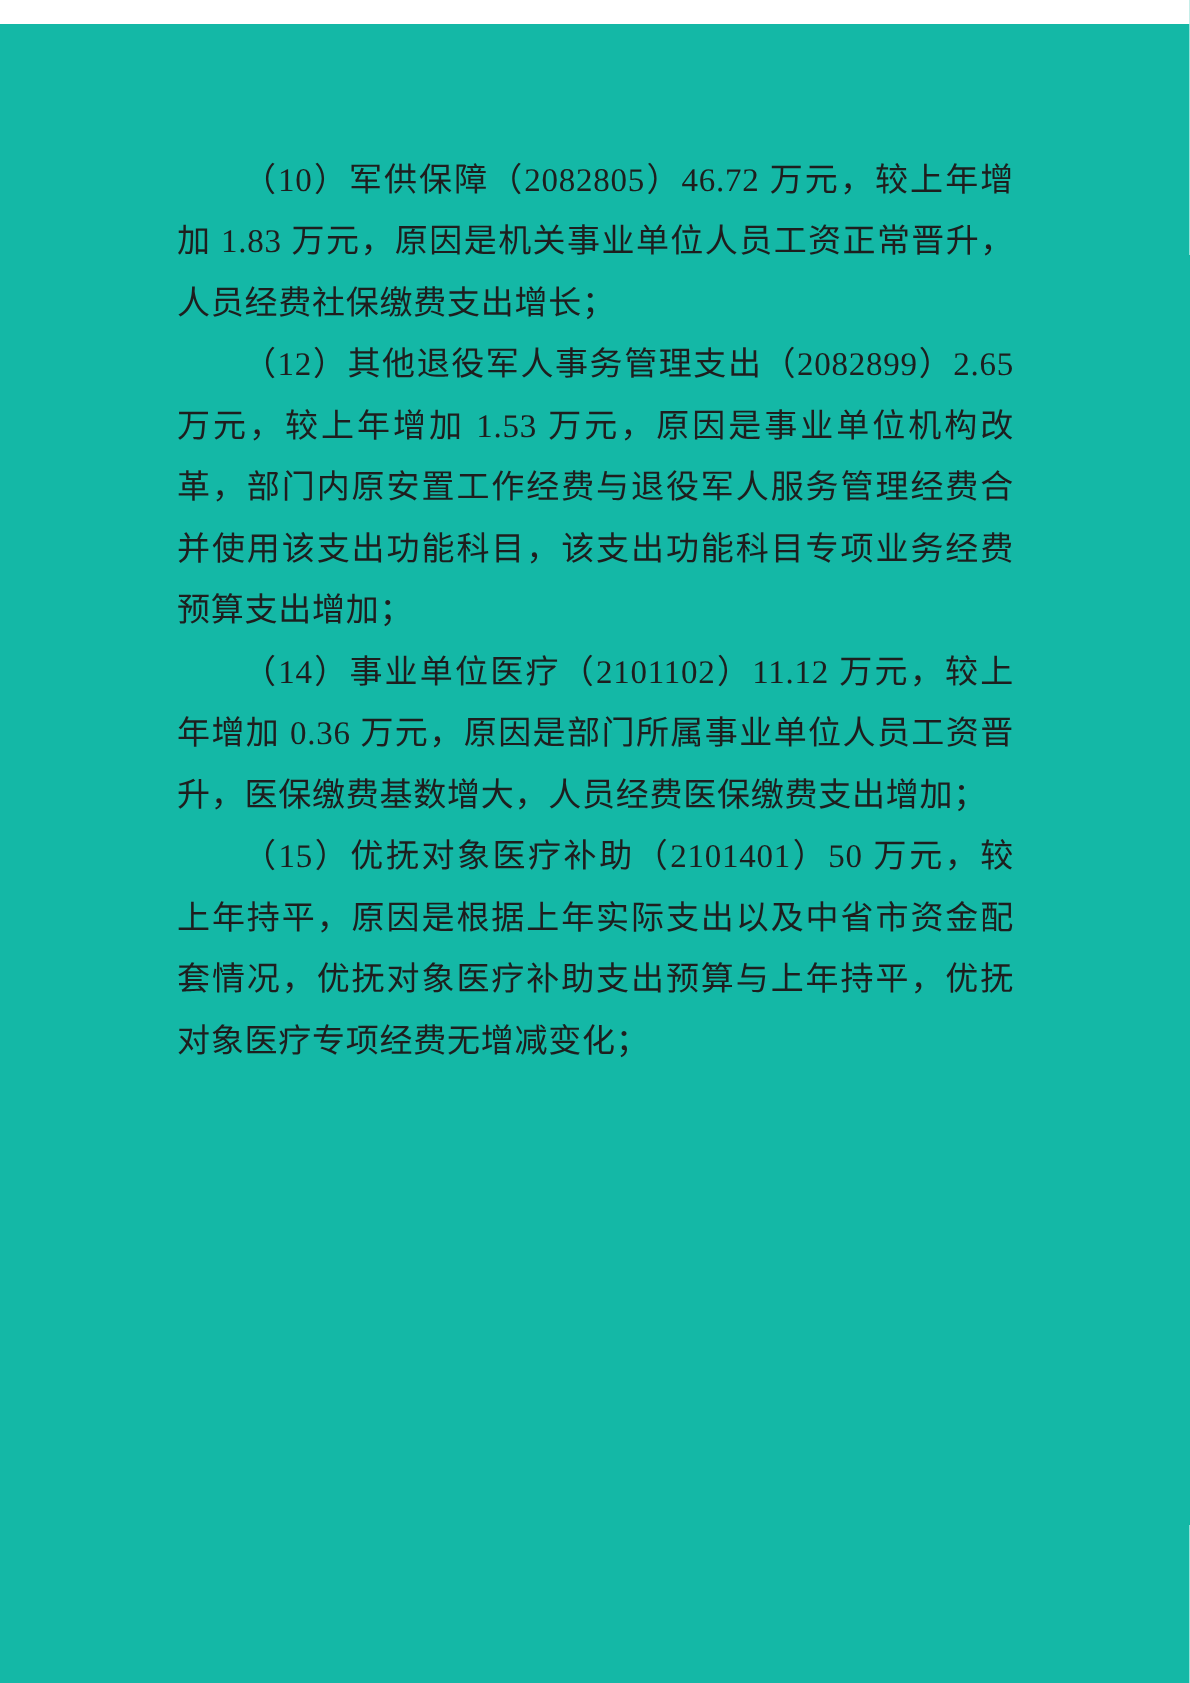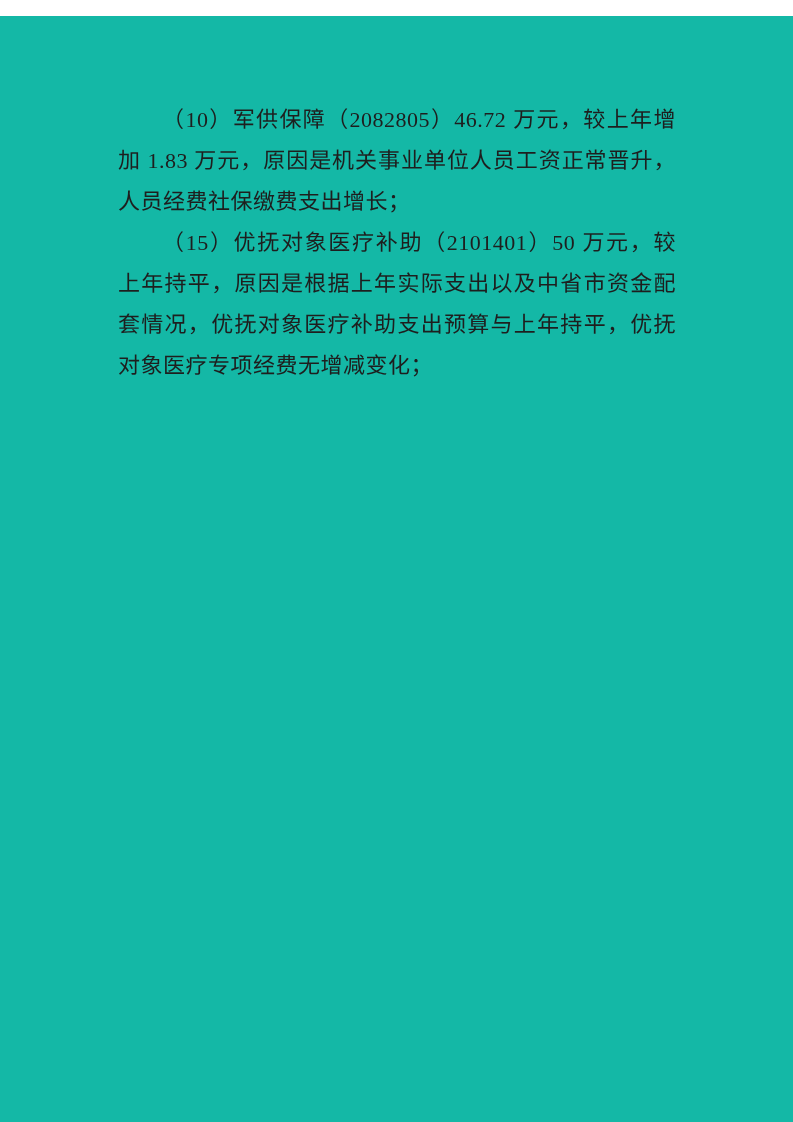--- a/index.html
+++ b/index.html
@@ -39,15 +39,17 @@
     letter-spacing: 0.5px;
     word-break: break-all;
   }
 </style>
 </head>
 <body>
 
 <div class="page">
   <div class="content">
     <p class="para">（10）军供保障（2082805）46.72 万元，较上年增加 1.83 万元，原因是机关事业单位人员工资正常晋升，人员经费社保缴费支出增长；</p>
+    <p class="para">（12）其他退役军人事务管理支出（2082899）2.65 万元，较上年增加 1.53 万元，原因是事业单位机构改革，部门内原安置工作经费与退役军人服务管理经费合并使用该支出功能科目，该支出功能科目专项业务经费预算支出增加；</p>
+    <p class="para">（14）事业单位医疗（2101102）11.12 万元，较上年增加 0.36 万元，原因是部门所属事业单位人员工资晋升，医保缴费基数增大，人员经费医保缴费支出增加；</p>
     <p class="para">（15）优抚对象医疗补助（2101401）50 万元，较上年持平，原因是根据上年实际支出以及中省市资金配套情况，优抚对象医疗补助支出预算与上年持平，优抚对象医疗专项经费无增减变化；</p>
   </div>
 </div>
 
 </body></html>

